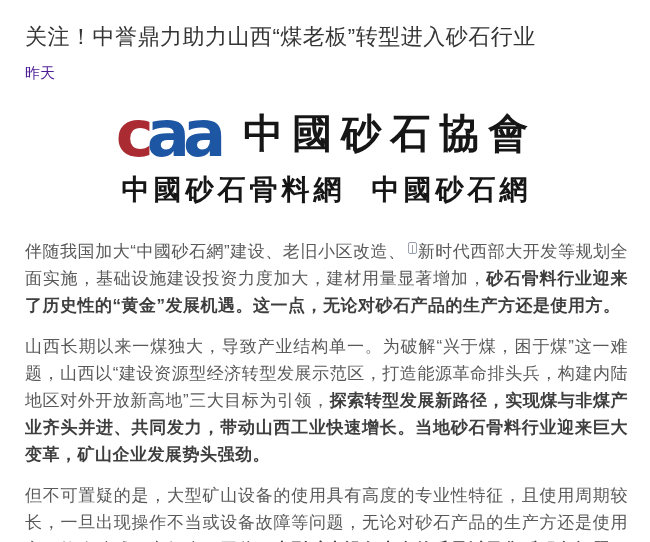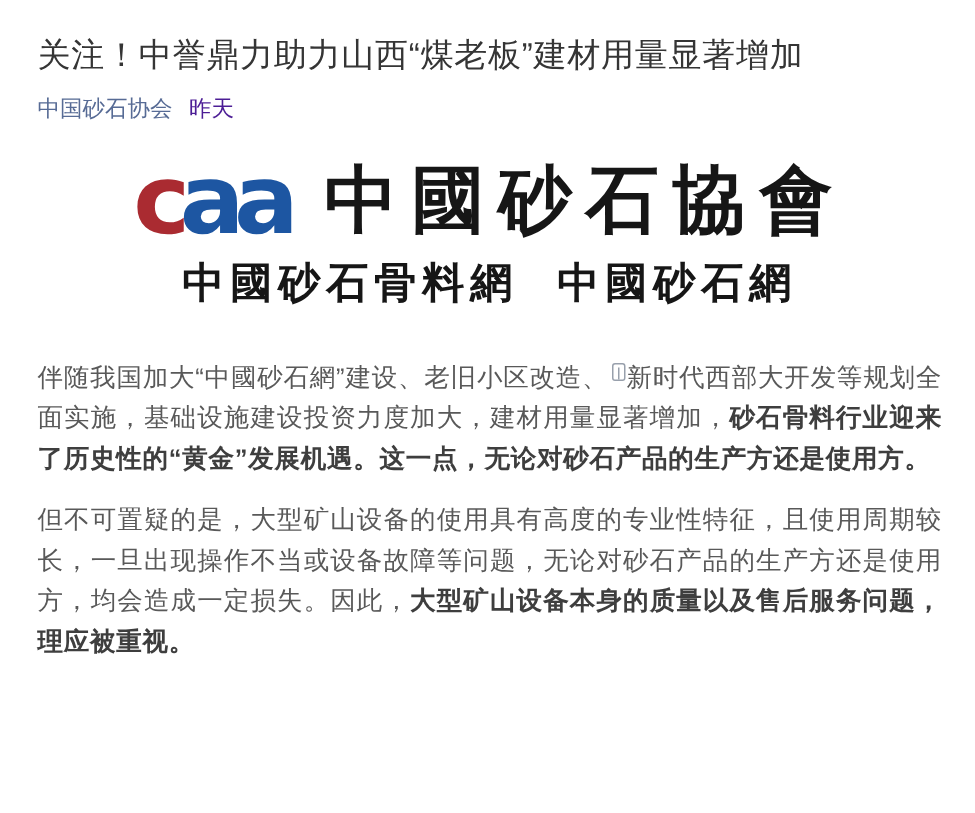--- a/index.html
+++ b/index.html
@@ -54,21 +54,21 @@
     font-size: 64px;
     line-height: 50px;
     letter-spacing: -7px;
     padding-right: 24px;
   }
   .caa .c  { color: #aa2b31; }
   .caa .aa { color: #1d56a2; }
   .callig-title {
     font-family: Liberation Serif, serif;
     font-weight: 700;
-    font-size: 49px;
+    font-size: 40px;
     line-height: 50px;
     letter-spacing: 9px;
     white-space: nowrap;
   }
   .logo-row2 {
     margin-top: 9px;
     font-family: "Liberation Serif", serif;
     font-weight: 700;
     font-size: 28px;
     line-height: 44px;
@@ -108,35 +108,35 @@
     width: 1px;
     height: 8px;
     background: #98a0ac;
   }
 </style>
 </head>
 <body>
 
 <div class="page">
 
-  <h1 class="title">关注！中誉鼎力助力山西“煤老板”建材用量显著增加</h1>
+  <h1 class="title">关注！中誉鼎力助力山西“煤老板”转型进入砂石行业</h1>
 
   <div class="byline">
-    <span class="account">中国砂石协会</span>
     <span class="date">昨天</span>
   </div>
 
   <div class="logo-figure">
     <div class="logo-row1">
       <span class="caa"><span class="c">c</span><span class="aa">aa</span></span>
       <span class="callig-title">中國砂石協會</span>
     </div>
     <div class="logo-row2">
       <span>中國砂石骨料網</span><span class="seal-gap"></span><span>中國砂石網</span>
     </div>
   </div>
 
   <p class="para first"><span>伴随我国加大“中國砂石網”建设、老旧小区改造、</span><span class="inline-artifact"></span><span>新时代西部大开发等规划全面实施，基础设施建设投资力度加大，建材用量显著增加，</span><b>砂石骨料行业迎来了历史性的“黄金”发展机遇。这一点，无论对砂石产品的生产方还是使用方。</b></p>
 
+  <p class="para"><span>山西长期以来一煤独大，导致产业结构单一。为破解“兴于煤，困于煤”这一难题，山西以“建设资源型经济转型发展示范区，打造能源革命排头兵，构建内陆地区对外开放新高地”三大目标为引领，</span><b>探索转型发展新路径，实现煤与非煤产业齐头并进、共同发力，带动山西工业快速增长。当地砂石骨料行业迎来巨大变革，矿山企业发展势头强劲。</b></p>
 
   <p class="para"><span>但不可置疑的是，大型矿山设备的使用具有高度的专业性特征，且使用周期较长，一旦出现操作不当或设备故障等问题，无论对砂石产品的生产方还是使用方，均会造成一定损失。因此，</span><b>大型矿山设备本身的质量以及售后服务问题，理应被重视。</b></p>
 
 </div>
 
 </body></html>

